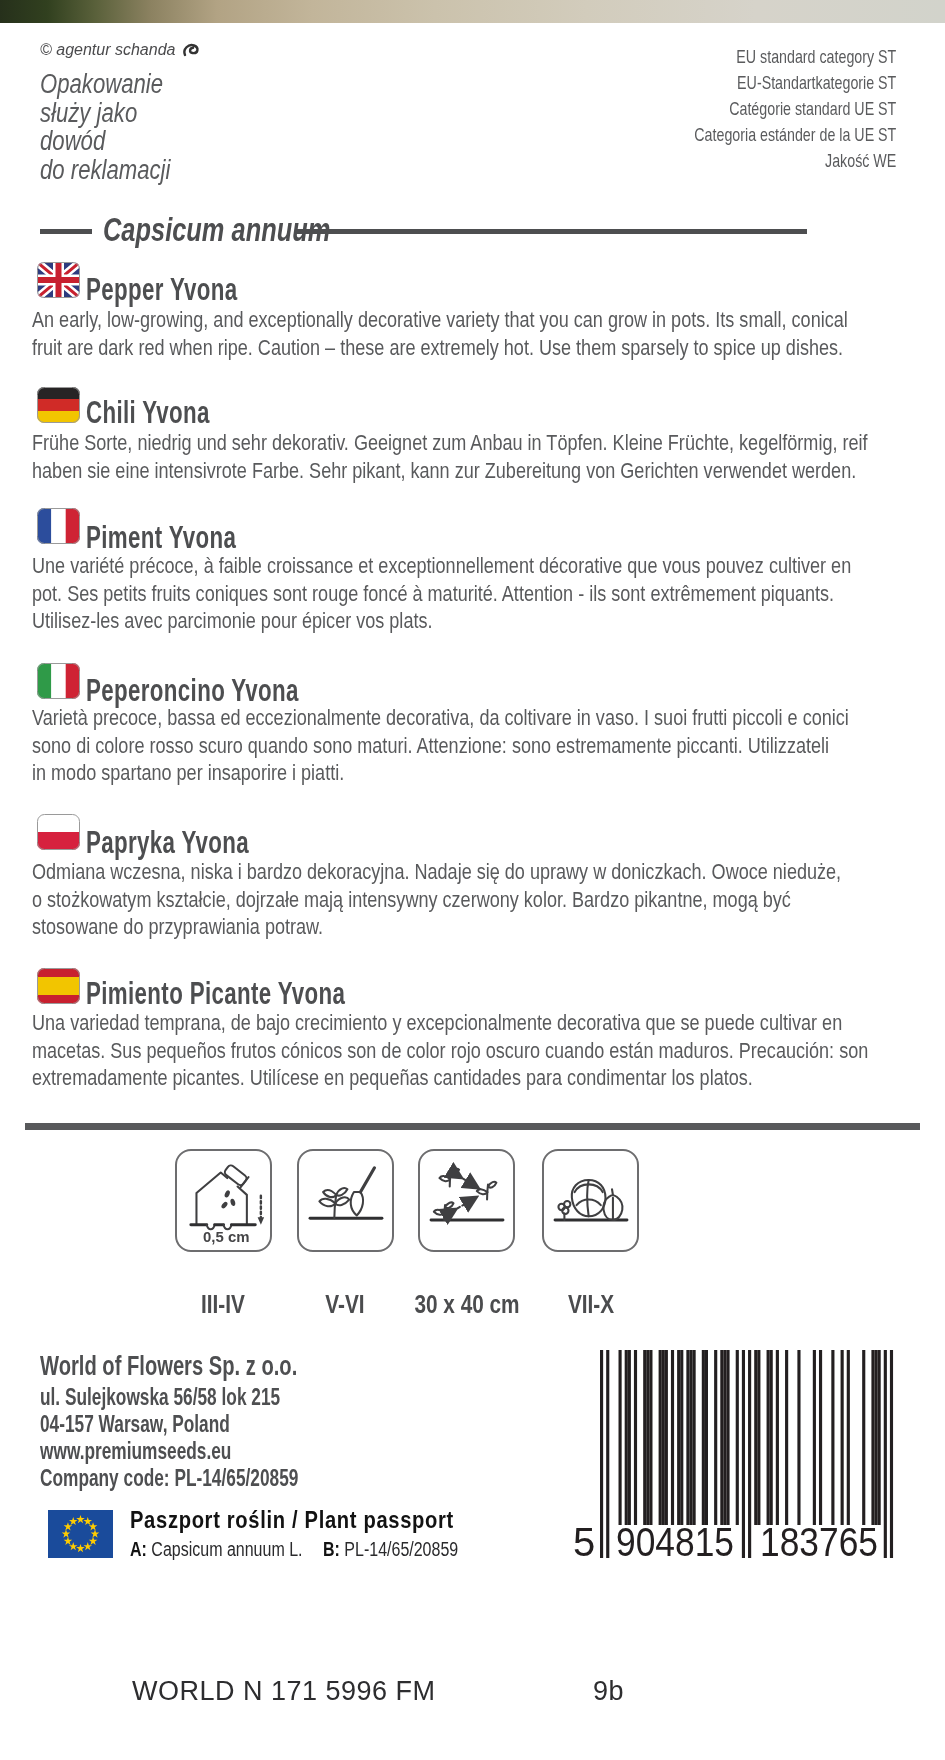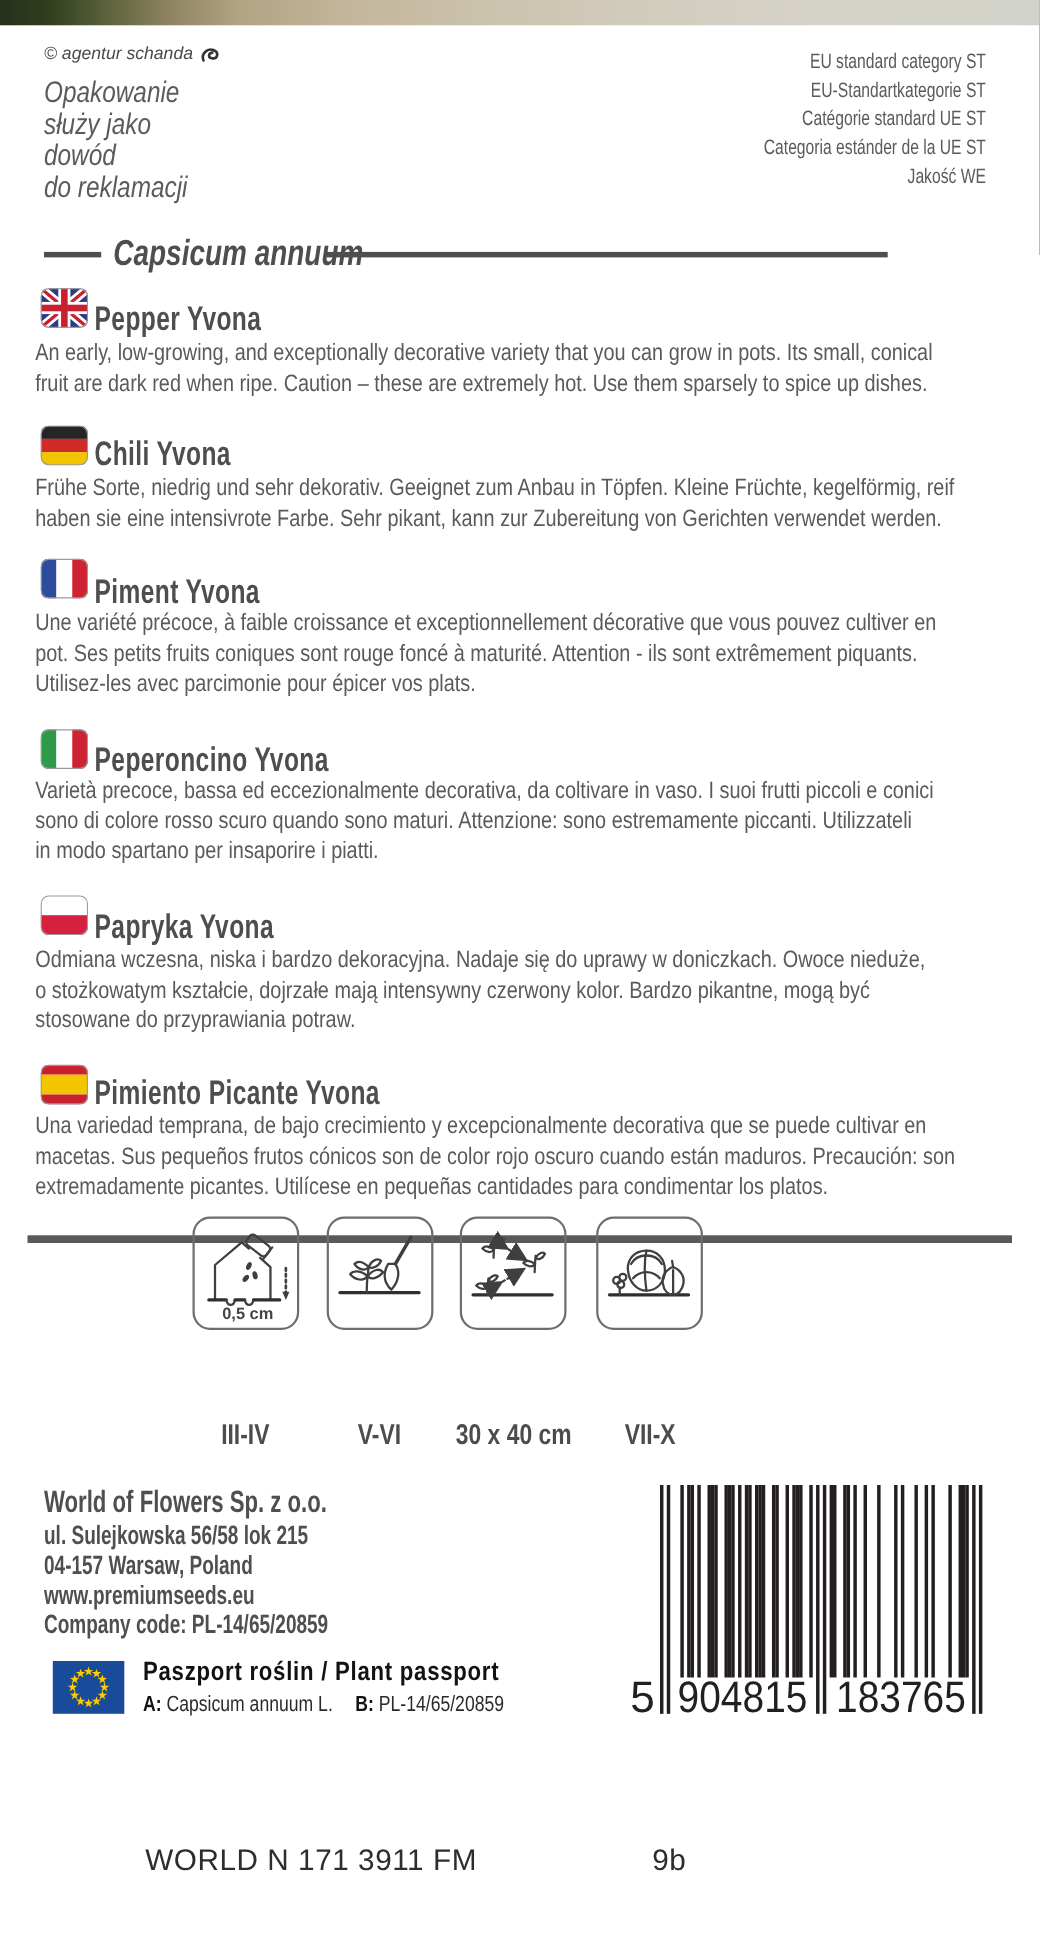--- a/index.html
+++ b/index.html
@@ -25,22 +25,22 @@
     font-style:italic;color:#4d4e50;transform:scaleX(.77);transform-origin:0 0;white-space:nowrap;}
 
   .flag{position:absolute;left:37px;}
   .heading{position:absolute;left:86px;font-size:31px;font-weight:bold;color:#4d4e50;
     letter-spacing:.5px;transform:scaleX(.72);transform-origin:0 0;white-space:nowrap;}
   .para{position:absolute;left:32px;width:1070px;font-size:21.5px;line-height:27.5px;
     color:#595a5c;white-space:pre-line;transform:scaleX(.84);transform-origin:0 0;}
 
   .separator{position:absolute;left:25px;top:1123px;width:895px;height:7px;background:#58595b;}
 
-  .picto-box{position:absolute;top:1106px;width:97px;height:103px;border:2.5px solid #6d6d6f;
-    border-radius:16px;box-sizing:border-box;}
+  .picto-box{position:absolute;top:1149px;width:97px;height:103px;border:2.5px solid #6d6d6f;
+    border-radius:16px;box-sizing:border-box;text-align:center;}
   .picto-label{position:absolute;top:1289px;width:160px;text-align:center;font-size:26px;
     font-weight:bold;color:#4b4c4e;transform:scaleX(.8);transform-origin:50% 0;}
 
   .producer{position:absolute;left:40px;top:1351px;color:#4e4f51;font-weight:bold;
     transform:scaleX(.72);transform-origin:0 0;white-space:nowrap;}
   .producer .pname{font-size:28px;line-height:30px;margin-bottom:2px;}
   .producer .pline{font-size:24px;line-height:27px;}
 
   .pp-title{position:absolute;left:130px;top:1506px;font-size:24px;font-weight:bold;color:#121212;
     letter-spacing:.8px;transform:scaleX(.84);transform-origin:0 0;white-space:nowrap;}
@@ -359,16 +359,16 @@
       <rect x="27.76" y="0" width="3.14" height="175" fill="#231f20"></rect>
       <rect x="24.67" y="0" width="3.14" height="175" fill="#231f20"></rect>
       <rect x="18.51" y="0" width="3.14" height="175" fill="#231f20"></rect>
       <rect x="6.17" y="0" width="3.14" height="208" fill="#231f20"></rect>
       <rect x="0.00" y="0" width="3.14" height="208" fill="#231f20"></rect>
     <text class="bcd" x="-27" y="206">5</text>
     <text class="bcd" x="16" y="206" textLength="118" lengthAdjust="spacingAndGlyphs">904815</text>
     <text class="bcd" x="160" y="206" textLength="118" lengthAdjust="spacingAndGlyphs">183765</text>
   </svg>
 
-  <div class="footer-code" style="left:132px">WORLD N 171 3911  FM</div>
+  <div class="footer-code" style="left:132px">WORLD N 171 5996  FM</div>
   <div class="footer-code" style="left:593px">9b</div>
 
 </div>
 
 </body></html>

